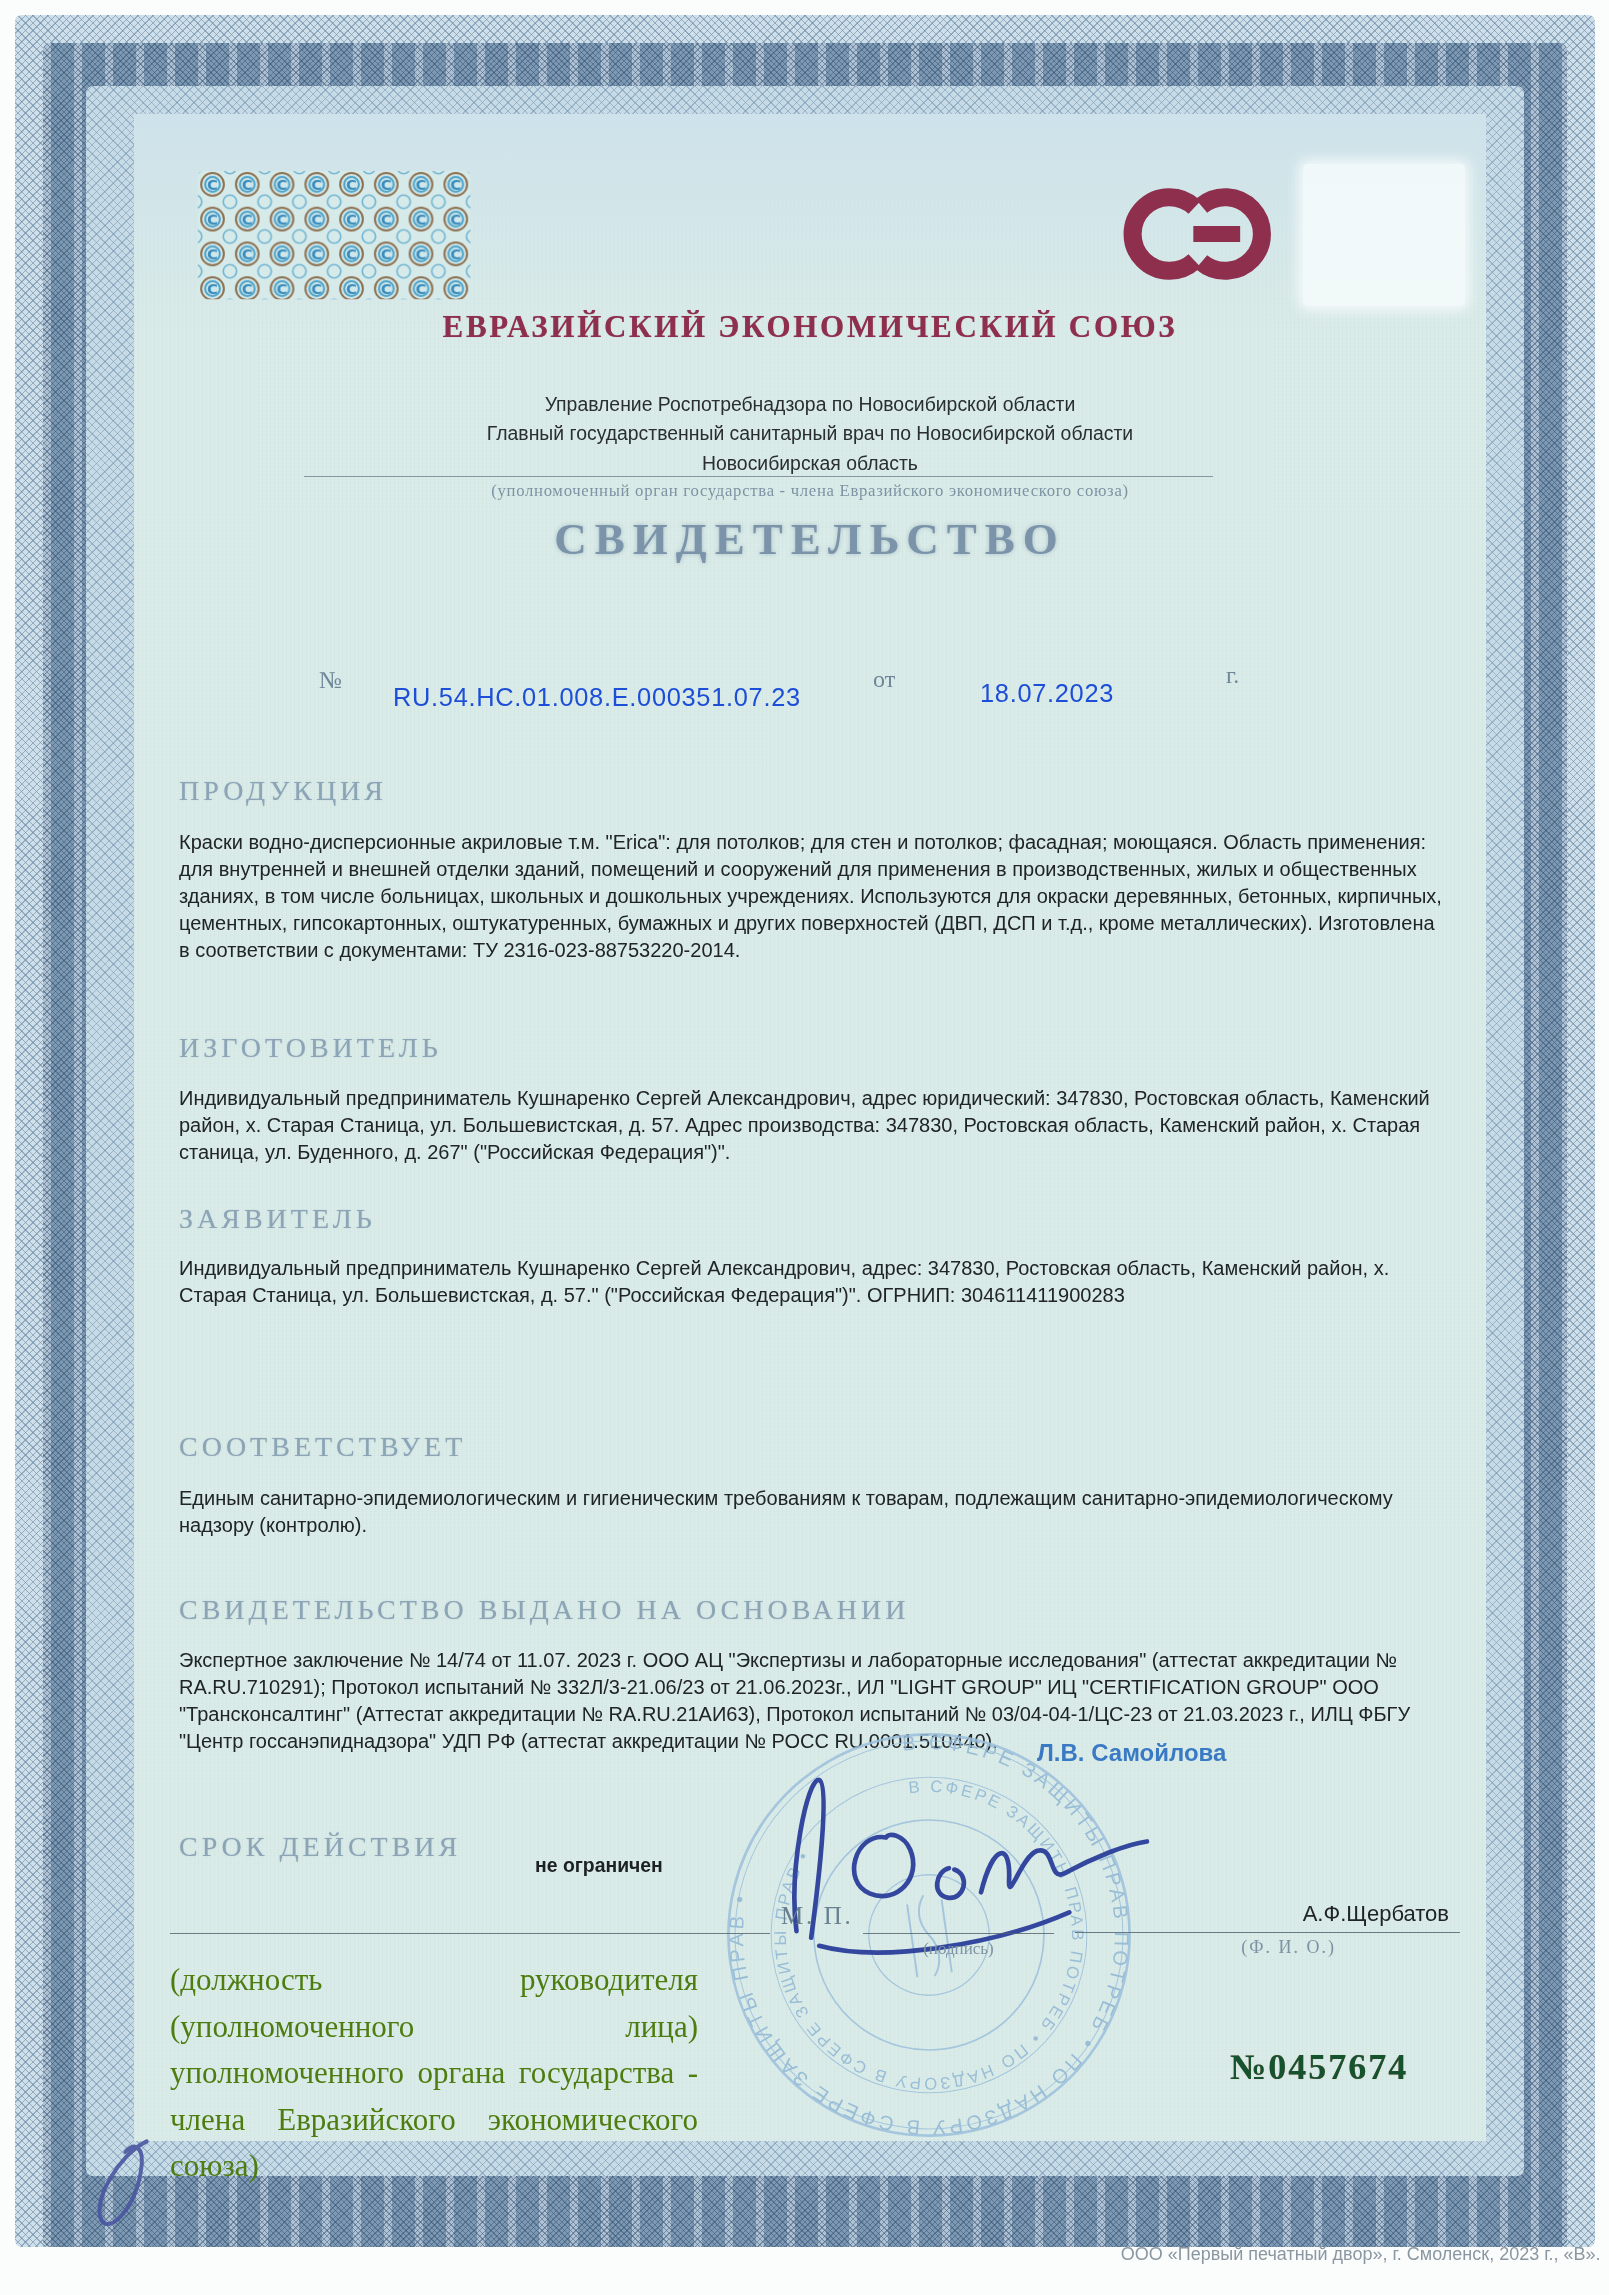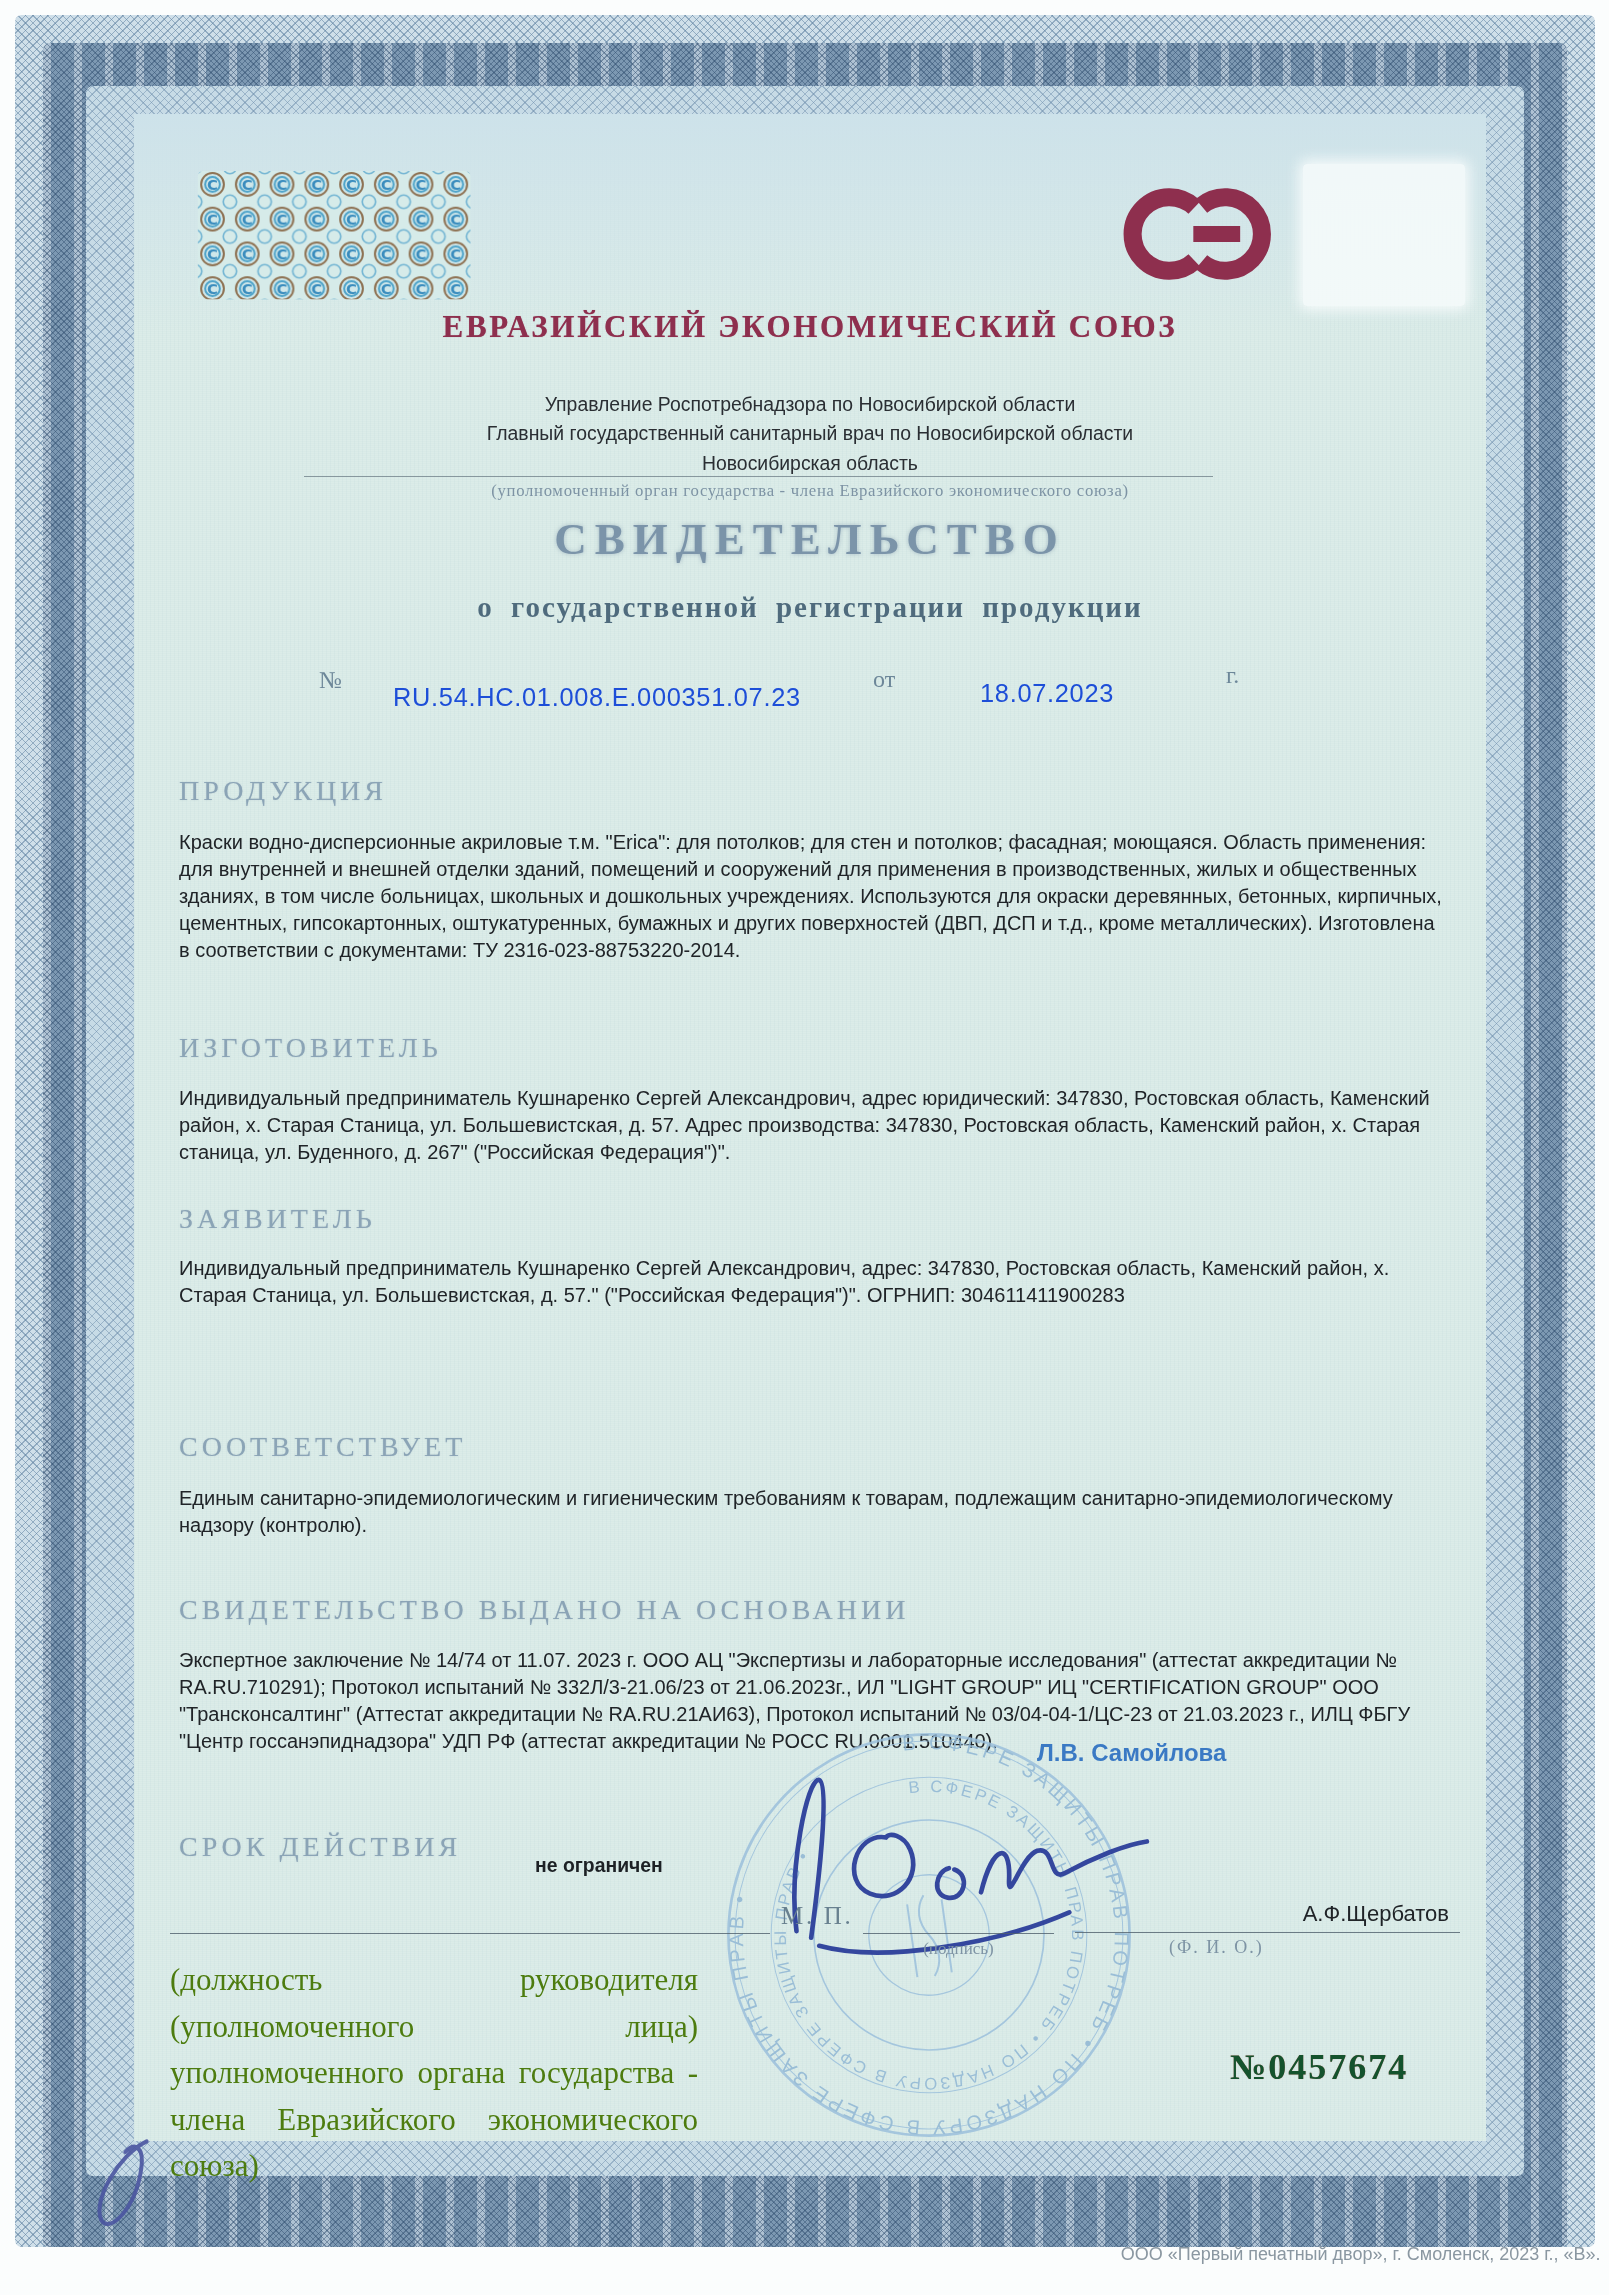--- a/index.html
+++ b/index.html
@@ -128,21 +128,20 @@
   <div class="abs watermark" style="left:1303px; top:164px; width:162px; height:142px;"></div>
 
   <div class="abs centered serif union-name">ЕВРАЗИЙСКИЙ ЭКОНОМИЧЕСКИЙ СОЮЗ</div>
   <div class="abs centered auth-line" style="top:422px;">Главный государственный санитарный врач по Новосибирской области</div>
   <div class="abs centered auth-line" style="top:393px;">Управление Роспотребнадзора по Новосибирской области</div>
   <div class="abs centered auth-line" style="top:452px;">Новосибирская область</div>
   <div class="abs rule"></div>
   <div class="abs centered serif auth-caption">(уполномоченный орган государства - члена Евразийского экономического союза)</div>
 
   <div class="abs centered serif doc-title">СВИДЕТЕЛЬСТВО</div>
-  <div class="abs centered serif doc-subtitle">о государственной регистрации продукции</div>
 
   <span class="abs serif num-label" style="left:319px; top:667px;">№</span>
   <span class="abs num-value" style="left:393px; top:683px;">RU.54.НС.01.008.Е.000351.07.23</span>
   <span class="abs serif num-label" style="left:873px; top:666px;">от</span>
   <span class="abs num-value" style="left:980px; top:679px;">18.07.2023</span>
   <span class="abs serif num-label" style="left:1226px; top:662px;">г.</span>
 
   <div class="abs heading" style="left:179px; top:775px;">ПРОДУКЦИЯ</div>
   <div class="abs body-text" style="top:829px;">Краски водно-дисперсионные акриловые т.м. "Erica": для потолков; для стен и потолков; фасадная; моющаяся. Область применения: для внутренней и внешней отделки зданий, помещений и сооружений для применения в производственных, жилых и общественных зданиях, в том числе больницах, школьных и дошкольных учреждениях. Используются для окраски деревянных, бетонных, кирпичных, цементных, гипсокартонных, оштукатуренных, бумажных и других поверхностей (ДВП, ДСП и т.д., кроме металлических). Изготовлена в соответствии с документами: ТУ 2316-023-88753220-2014.</div>
 
@@ -191,21 +190,21 @@
       <path d="M 96 312 C 190 338, 360 310, 470 262"></path>
     </g>
   </svg>
 
   <div class="abs sig-line" style="left:170px; top:1933px; width:600px;"></div>
   <div class="abs serif" style="left:781px; top:1902px; font-size:25px; color:#68808f; letter-spacing:2.7px;">М. П.</div>
   <div class="abs sig-line" style="left:863px; top:1933px; width:191px;"></div>
   <div class="abs serif cap" style="left:863px; top:1939px; width:191px; text-align:center; font-size:17px;">(подпись)</div>
   <div class="abs sig-line" style="left:1075px; top:1932px; width:385px;"></div>
   <div class="abs" style="left:1075px; top:1901px; width:374px; text-align:right; font-size:22px; color:#202428;">А.Ф.Щербатов</div>
-  <div class="abs serif cap" style="left:1169px; top:1937px; width:167px; text-align:left; font-size:18px; letter-spacing:2px;">(Ф. И. О.)</div>
+  <div class="abs serif cap" style="left:1169px; top:1937px; width:167px; text-align:right; font-size:18px; letter-spacing:2px;">(Ф. И. О.)</div>
 
   <div class="abs position-caption" style="left:170px; top:1957px;">(должность руководителя (уполномоченного лица) уполномоченного органа государства - члена Евразийского экономического союза)</div>
 
   <div class="abs blank-number" style="left:1230px; top:2046px;">№0457674</div>
 
   <div class="abs printer" style="right:9.4px; top:2244px;">ООО «Первый печатный двор»,  г. Смоленск,  2023 г., «В».</div>
 
   <svg class="abs" style="left:72px; top:2128px;" width="100" height="120" viewBox="0 0 150 180">
     <path d="M 112 20 C 70 40, 30 110, 44 138 C 56 160, 96 120, 104 60 C 108 32, 96 18, 80 36" fill="none" stroke="#4a55a0" stroke-width="6" stroke-linecap="round" opacity="0.9"></path>
   </svg>

